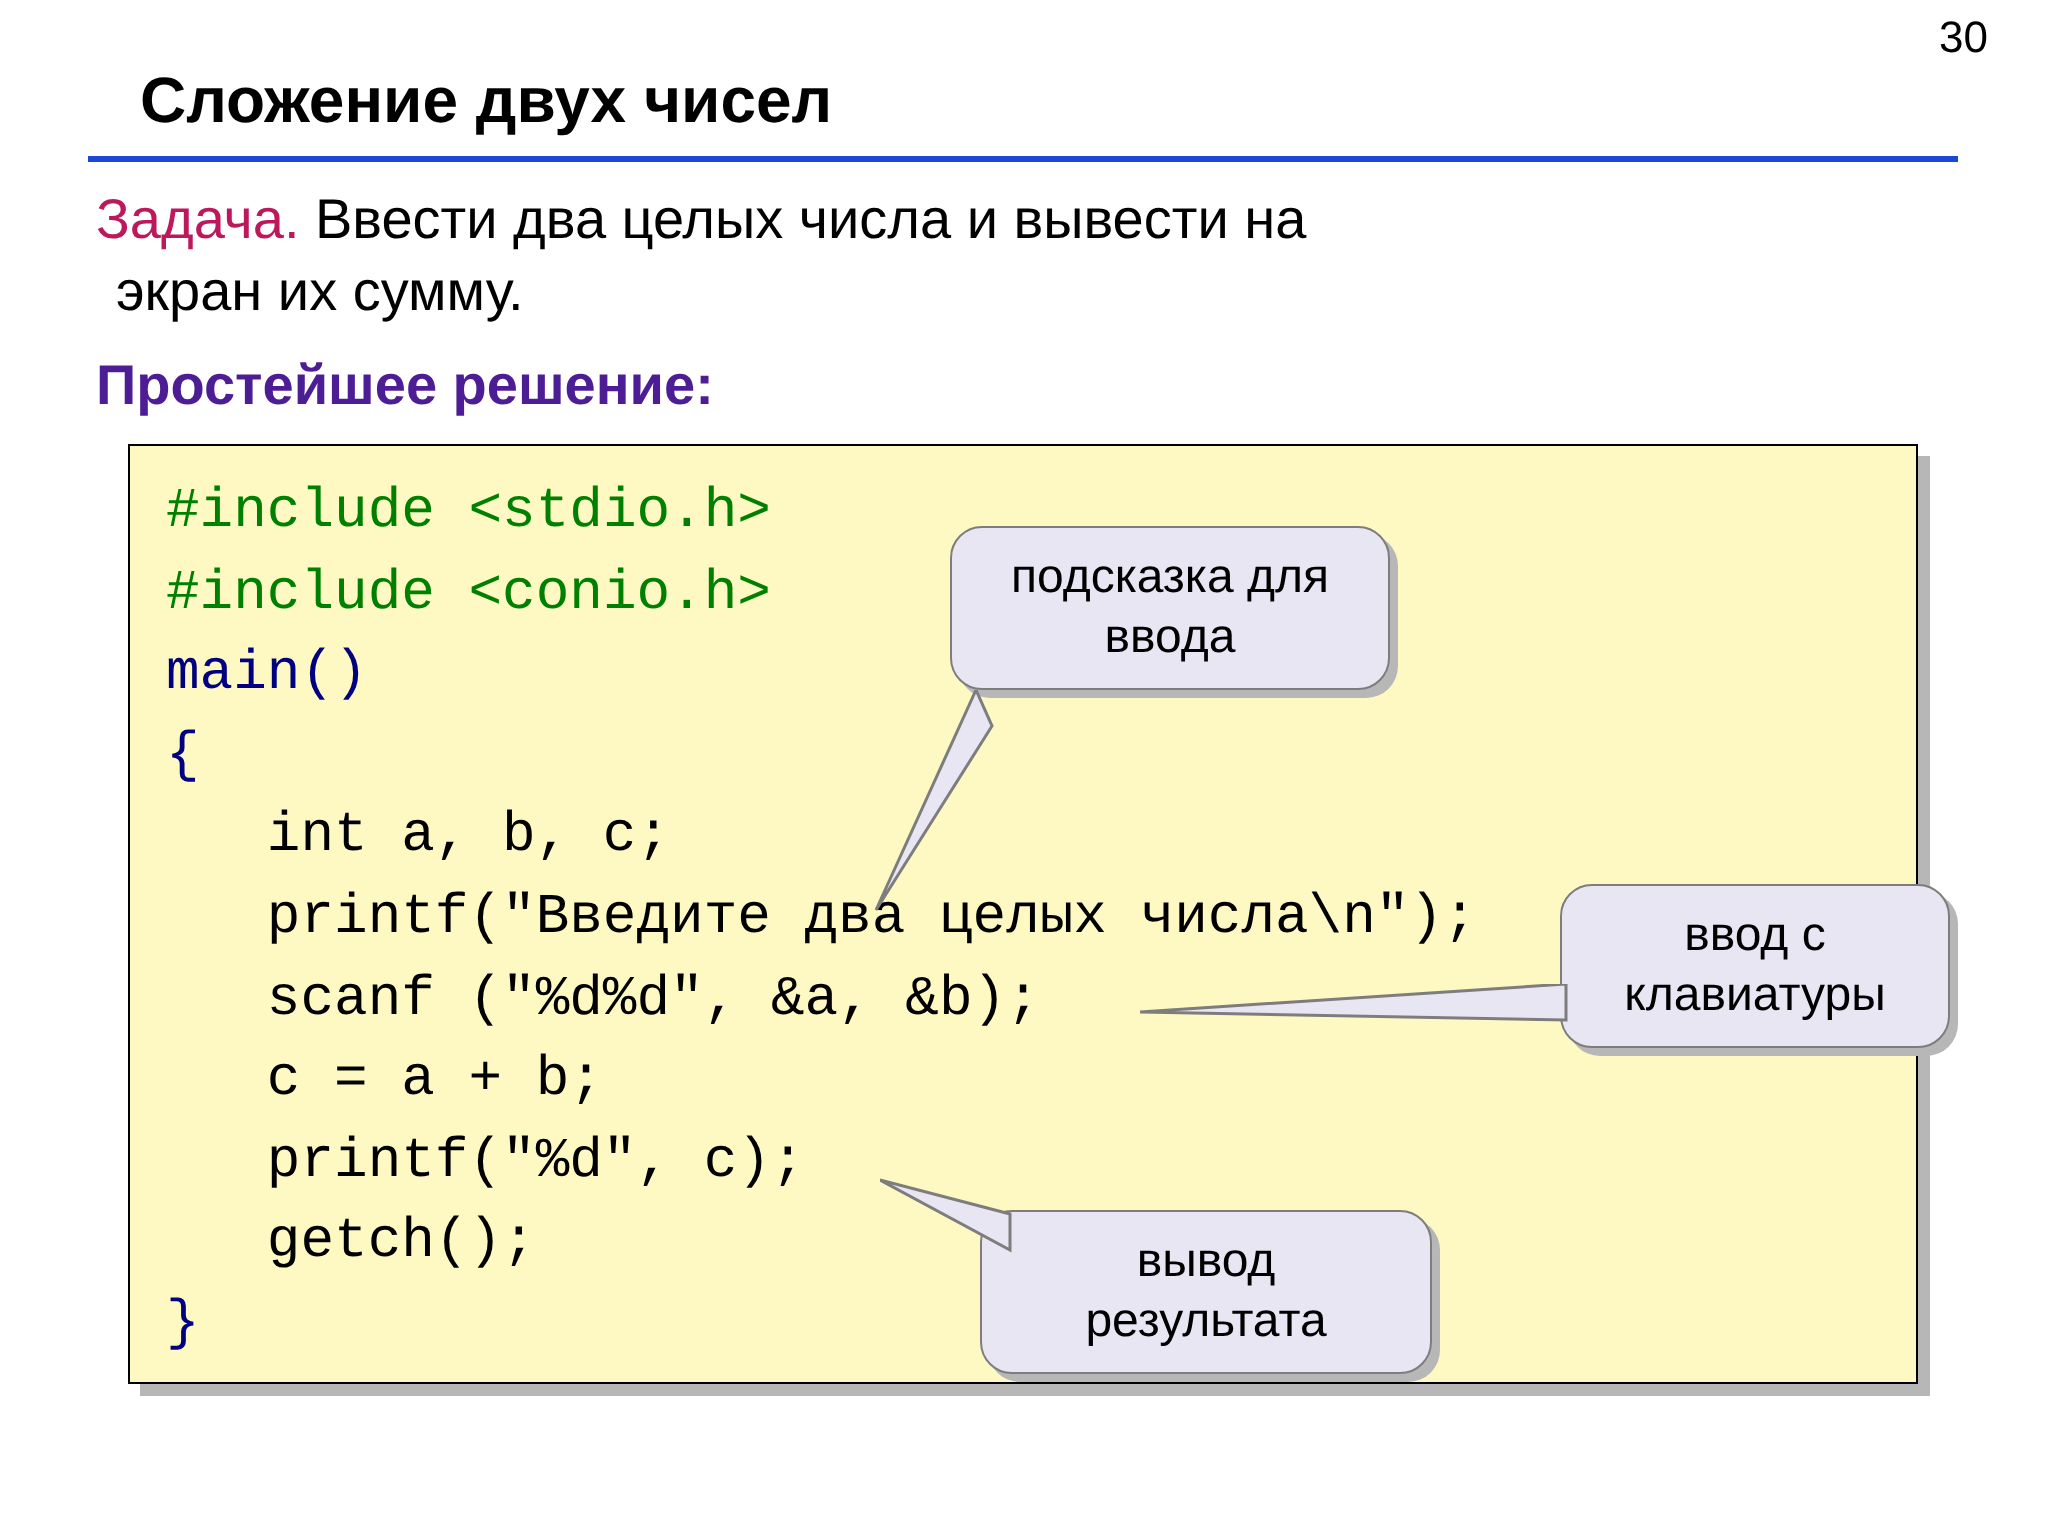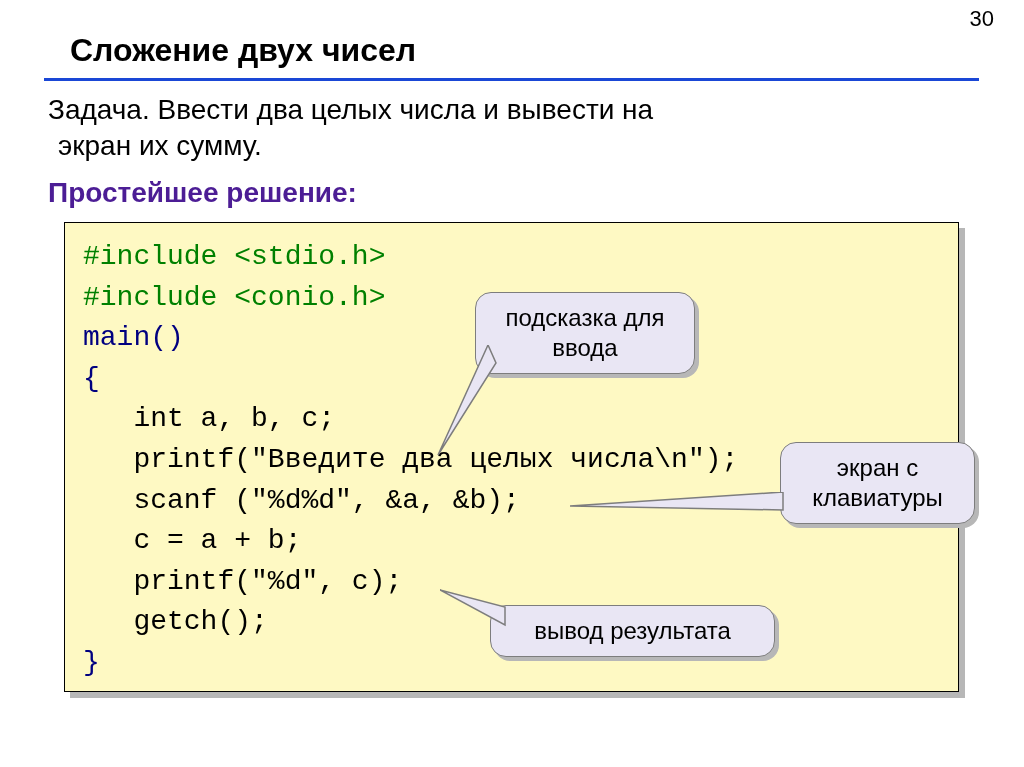--- a/index.html
+++ b/index.html
@@ -39,21 +39,21 @@
     position: absolute;
     top: 92px;
     left: 48px;
     right: 48px;
   }
   .task-line {
     font-size: 28px;
     color: #000;
     line-height: 1.3;
   }
-  .task-word { color: #000000; }
+  .task-word { color: #be185d; }
   .heading2 {
     font-size: 28px;
     font-weight: bold;
     color: #4c1d95;
     margin-top: 12px;
   }
   .code-box-wrapper {
     position: absolute;
     top: 222px;
     left: 64px;
@@ -88,23 +88,23 @@
     background: #e9e6f4;
     border: 1.5px solid #7d7d7d;
     border-radius: 16px;
     font-size: 24px;
     text-align: center;
     color: #000;
     padding: 10px 18px;
     line-height: 1.25;
     box-shadow: 4px 4px 0 #b7b7b7;
   }
-  .callout.c1 { top: 292px; left: 475px; width: 220px; }
+  .callout.c1 { top: 263px; left: 475px; width: 220px; }
   .callout.c2 { top: 442px; left: 780px; width: 195px; }
-  .callout.c3 { top: 605px; left: 490px; width: 285px; }
+  .callout.c3 { top: 605px; left: 490px; width: 226px; }
 
   .pointer {
     position: absolute;
     pointer-events: none;
   }
 </style>
 </head>
 <body>
 
 <div class="page-number">30</div>
@@ -138,21 +138,21 @@
 
 <div class="callout c1">
   <div>подсказка для</div>
   <div>ввода</div>
 </div>
 <svg class="pointer" style="top:345px; left:428px;" width="70" height="120">
   <polygon points="60,0 68,18 10,110" fill="#e9e6f4" stroke="#7d7d7d" stroke-width="1.5"></polygon>
 </svg>
 
 <div class="callout c2">
-  <div>экран с</div>
+  <div>ввод с</div>
   <div>клавиатуры</div>
 </div>
 <svg class="pointer" style="top:492px; left:570px;" width="215" height="30">
   <polygon points="213,0 213,18 0,14" fill="#e9e6f4" stroke="#7d7d7d" stroke-width="1.5"></polygon>
 </svg>
 
 <div class="callout c3">
   <span>вывод результата</span>
 </div>
 <svg class="pointer" style="top:585px; left:440px;" width="70" height="50">

